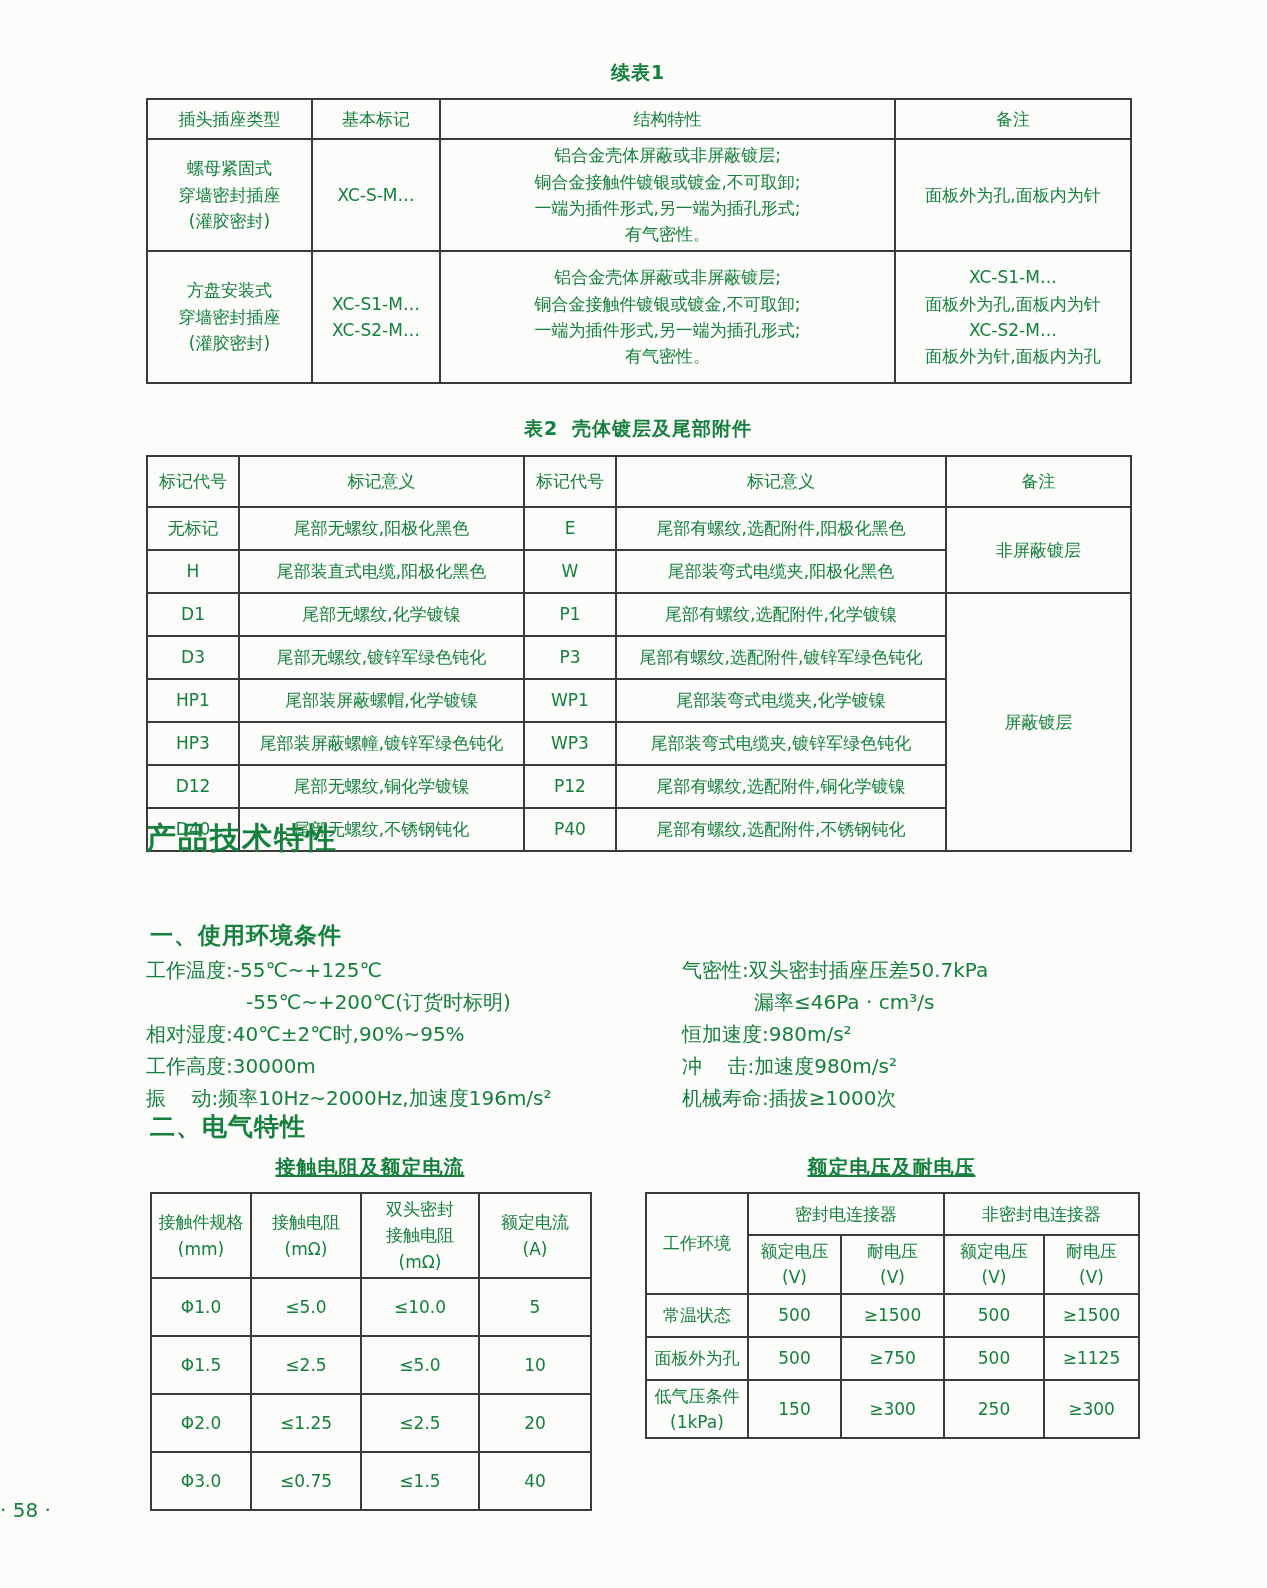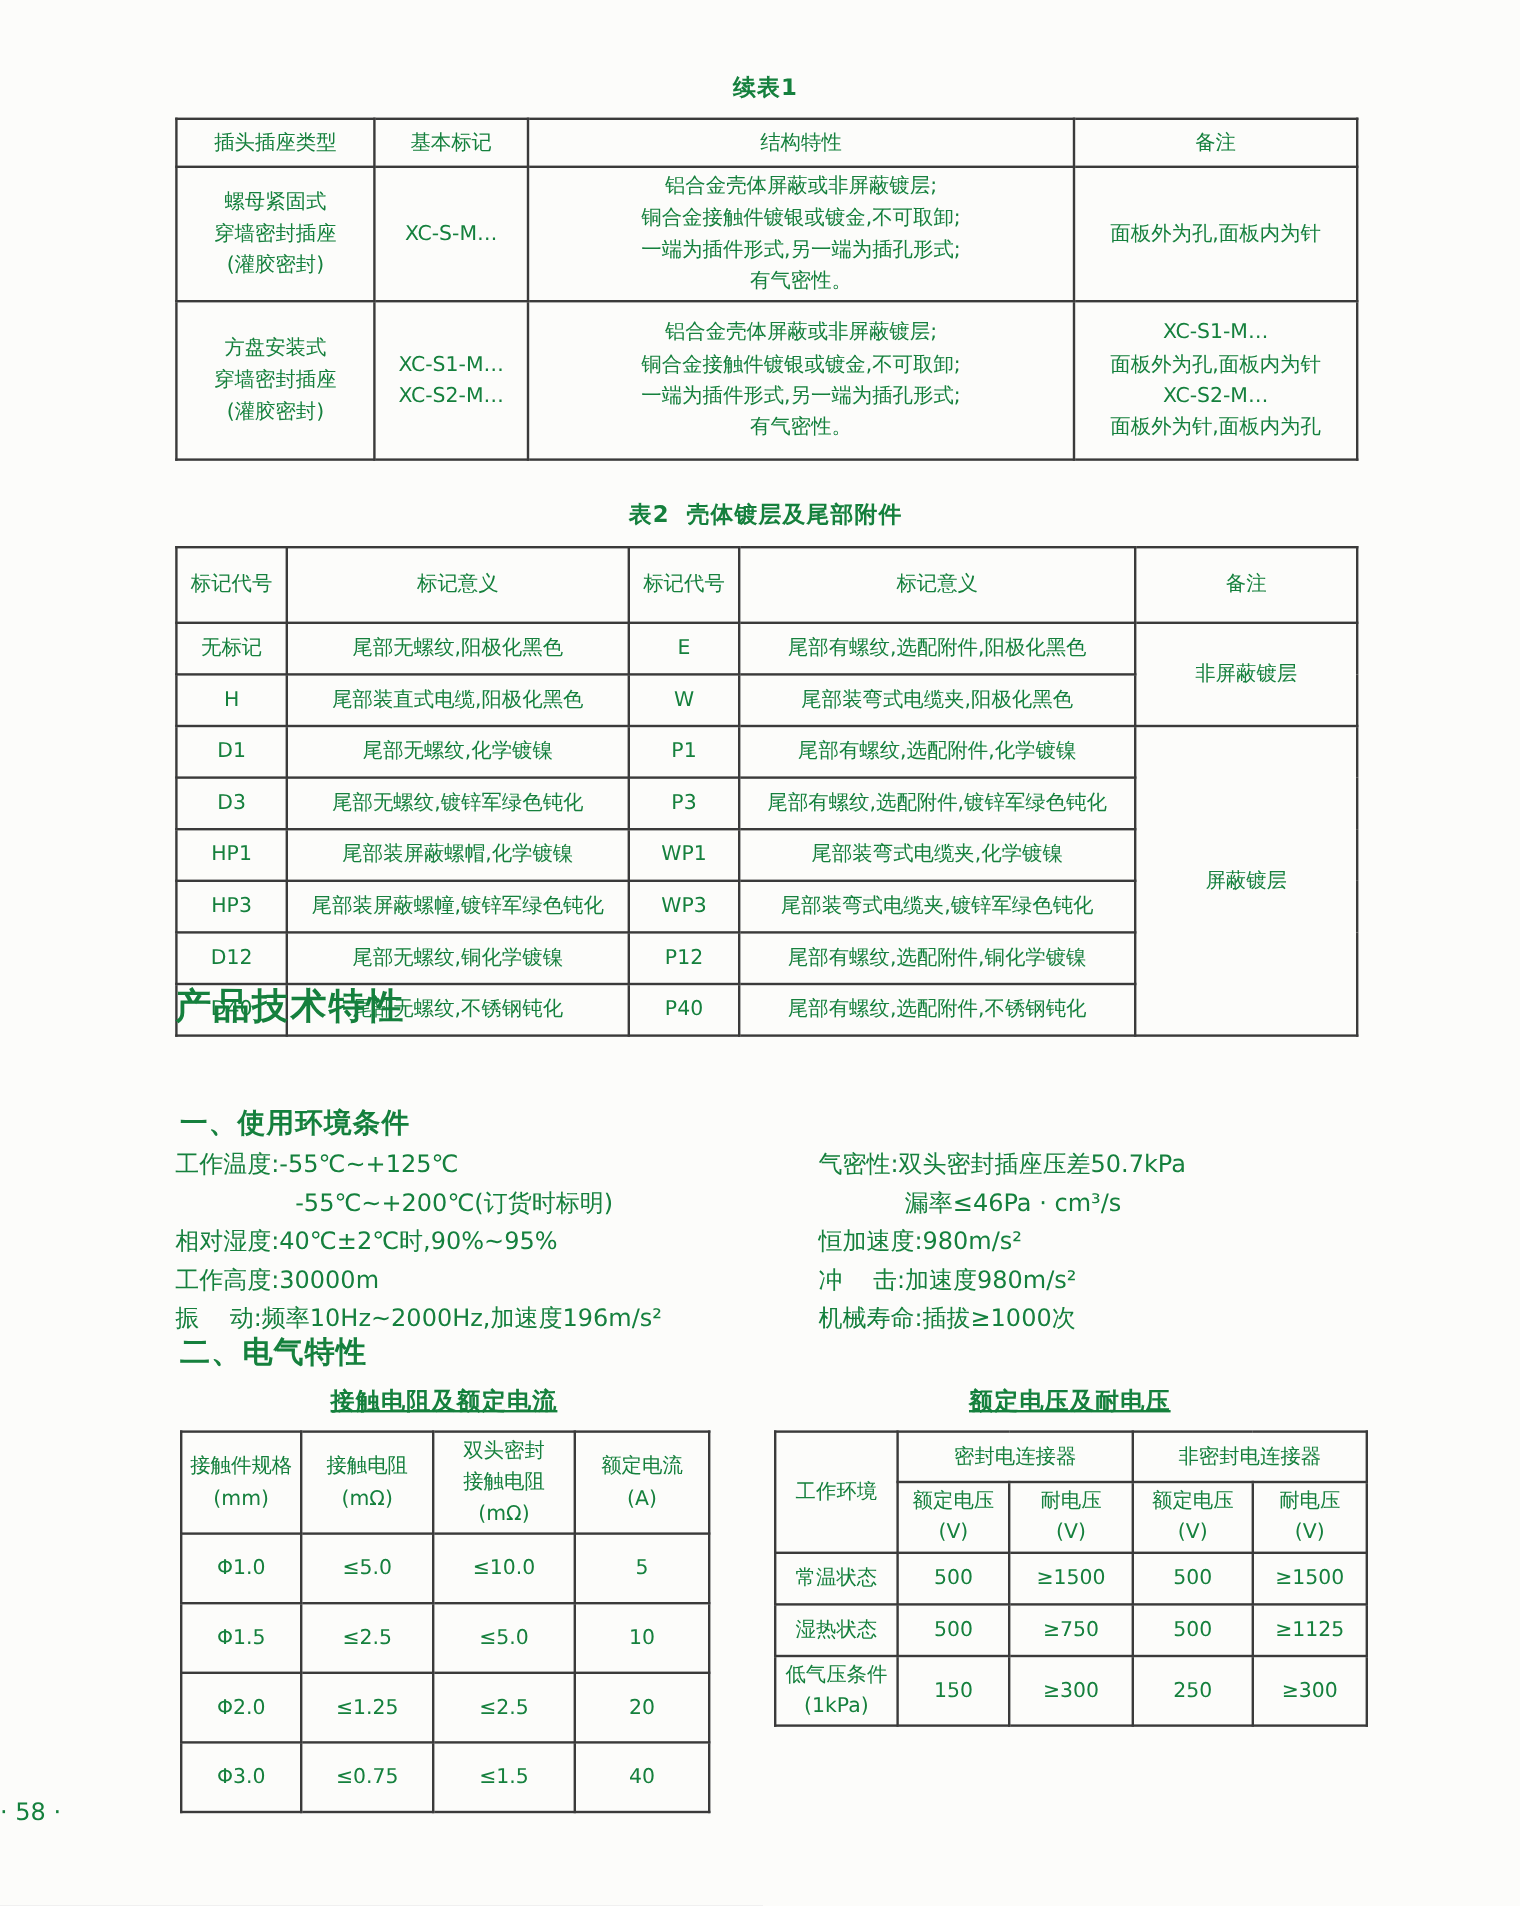--- a/index.html
+++ b/index.html
@@ -36,21 +36,21 @@
     line-height:1.55;
     overflow:hidden;
   }
 
   .t1 { left:146px; top:98px;  width:984px; font-size:17px; }
   .t1 tr.hd  { height:40px; }
   .t1 tr.r0  { height:112px;margin-top:19px; }
   .t1 tr.r1  { height:132px; }
 
   .t2 { left:146px; top:455px; width:984px; font-size:17px; }
-  .t2 tr.hd { height:63px; }
+  .t2 tr.hd { height:51px; }
   .t2 tr.dr { height:43px; }
 
   .tech-title  { position:absolute; left:146px; top:818px;  font-size:30px; font-weight:bold; letter-spacing:2px; }
   .env-heading { position:absolute; left:150px; top:920px;  font-size:23px; font-weight:bold; letter-spacing:1px; }
   .elec-heading{ position:absolute; left:150px; top:1110px; font-size:25px; font-weight:bold; letter-spacing:1px; }
 
   .env-col { position:absolute; top:954px; font-size:20px; }
   .env-col.left  { left:146px; }
   .env-col.right { left:682px; }
   .env-line { white-space:pre; height:32px; line-height:32px; }
@@ -292,21 +292,21 @@
 (V)</th>
     </tr>
     <tr class="dr">
       <td>常温状态</td>
       <td>500</td>
       <td>≥1500</td>
       <td>500</td>
       <td>≥1500</td>
     </tr>
     <tr class="dr">
-      <td>湿热状态</td>
+      <td>面板外为孔</td>
       <td>500</td>
       <td>≥750</td>
       <td>500</td>
       <td>≥1125</td>
     </tr>
     <tr class="dr">
       <td>低气压条件
 (1kPa)</td>
       <td>150</td>
       <td>≥300</td>

